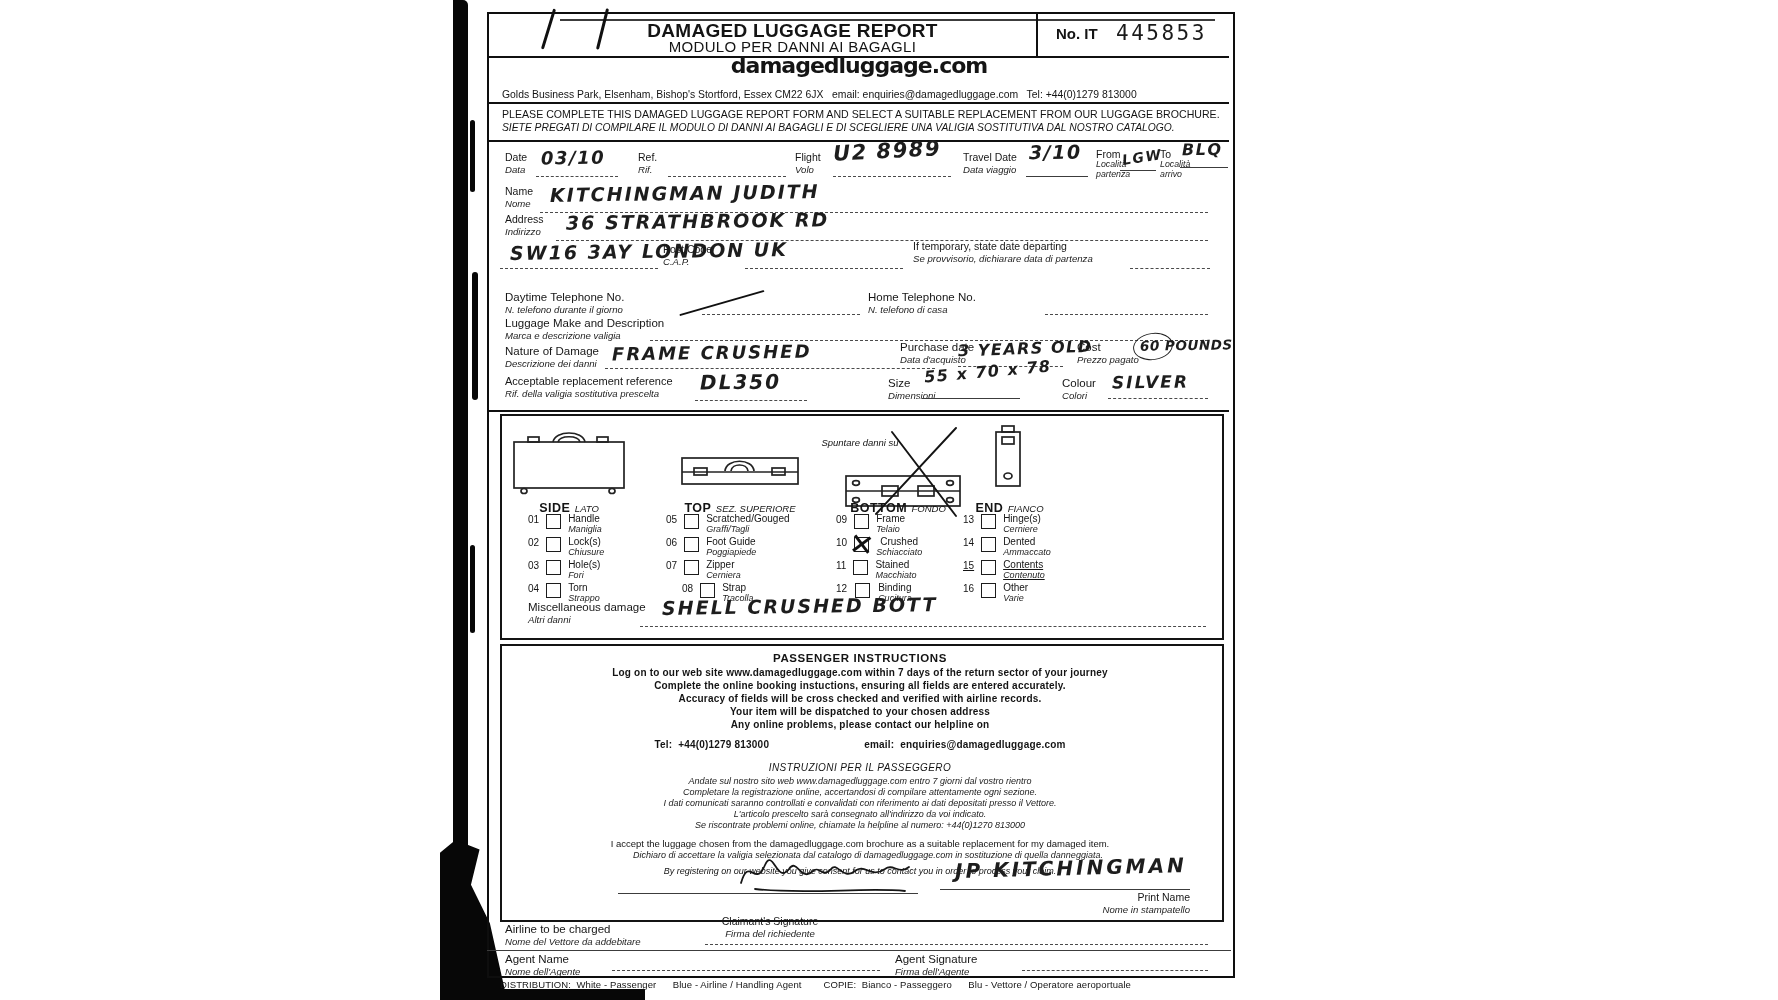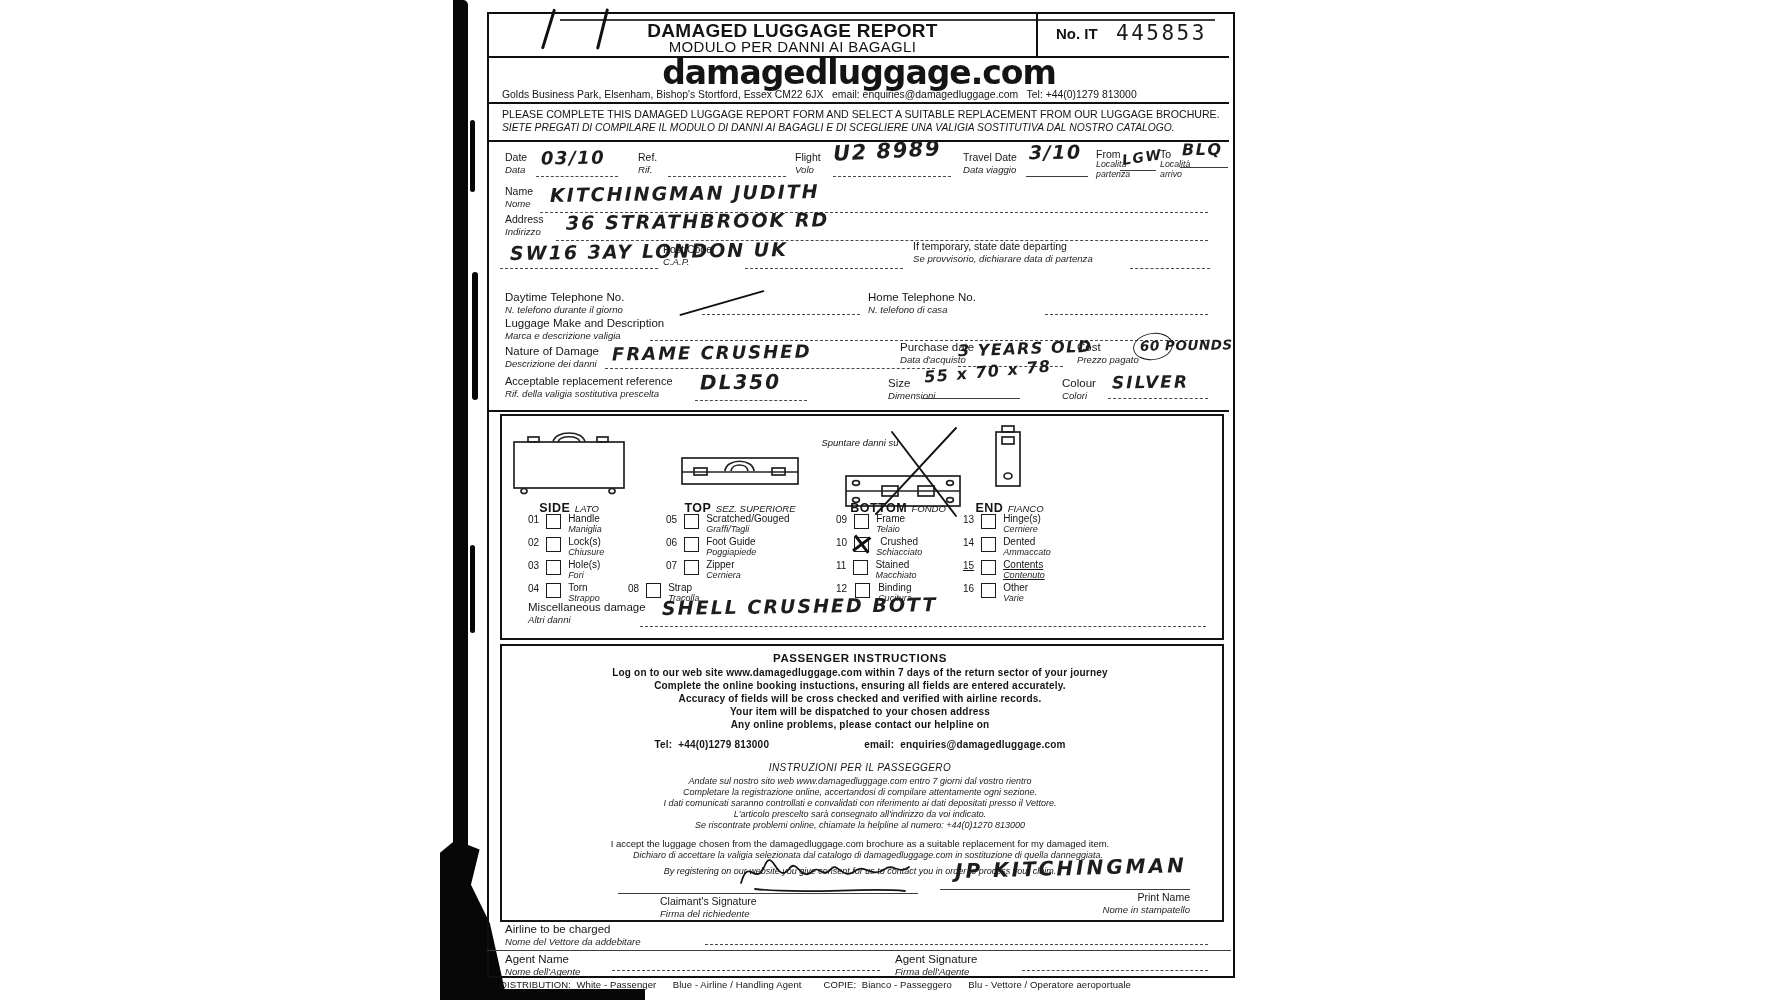--- a/index.html
+++ b/index.html
@@ -60,21 +60,21 @@
   <div class="rule" style="left:560px;top:19px;width:655px;border-bottom-width:2px;"></div>
   <div class="pen" style="left:547px;top:8px;width:3px;height:42px;transform:rotate(17deg);"></div>
   <div class="pen" style="left:601px;top:8px;width:3px;height:42px;transform:rotate(14deg);"></div>
   <div class="abs" style="left:625px;top:20px;width:335px;text-align:center;font-size:19px;font-weight:800;letter-spacing:0.3px;white-space:nowrap;">DAMAGED LUGGAGE REPORT</div>
   <div class="abs" style="left:625px;top:38px;width:335px;text-align:center;font-size:15px;letter-spacing:0.3px;white-space:nowrap;">MODULO PER DANNI AI BAGAGLI</div>
   <div class="abs" style="left:1036px;top:12px;width:0;height:44px;border-left:2px solid #101010;"></div>
   <div class="abs" style="left:1056px;top:25px;font-size:15px;font-weight:800;">No. IT</div>
   <div class="abs" style="left:1116px;top:21px;font-size:21px;font-family:'DejaVu Sans Mono',monospace;letter-spacing:2.5px;color:#1a1a1a;">445853</div>
 
   <div class="sec" style="left:489px;top:56px;width:740px;height:46px;"></div>
-  <div class="abs" style="left:489px;top:53px;width:740px;text-align:center;font-size:33px;font-weight:900;letter-spacing:-1px;font-family:'DejaVu Sans',sans-serif;">damagedluggage.com</div>
+  <div class="abs" style="left:489px;top:53px;width:740px;text-align:center;font-size:22px;font-weight:900;letter-spacing:-1px;font-family:'DejaVu Sans',sans-serif;">damagedluggage.com</div>
   <div class="abs" style="left:502px;top:89px;font-size:10.4px;white-space:pre;letter-spacing:0;">Golds Business Park, Elsenham, Bishop's Stortford, Essex CM22 6JX   email: enquiries@damagedluggage.com   Tel: +44(0)1279 813000</div>
 
   <div class="sec" style="left:489px;top:102px;width:740px;height:38px;"></div>
   <div class="abs" style="left:502px;top:108px;font-size:10.6px;white-space:nowrap;">PLEASE COMPLETE THIS DAMAGED LUGGAGE REPORT FORM AND SELECT A SUITABLE REPLACEMENT FROM OUR LUGGAGE BROCHURE.</div>
   <div class="abs" style="left:502px;top:122px;font-size:10.3px;font-style:italic;white-space:nowrap;">SIETE PREGATI DI COMPILARE IL MODULO DI DANNI AI BAGAGLI E DI SCEGLIERE UNA VALIGIA SOSTITUTIVA DAL NOSTRO CATALOGO.</div>
 
   <div class="sec" style="left:489px;top:140px;width:740px;height:270px;"></div>
 
   <div class="lab" style="left:505px;top:152px;">
     <span>Date</span>
@@ -325,21 +325,21 @@
       </span>
   </div>
   <div class="ditem" style="left:666px;top:559px;">
     <span class="dnum">07</span>
     <span class="cb"></span>
     <span class="dlab">
         <span class="den">Zipper</span>
         <span class="dit">Cerniera</span>
       </span>
   </div>
-  <div class="ditem" style="left:628px;top:582px;">
+  <div class="ditem" style="left:682px;top:582px;">
     <span class="dnum">08</span>
     <span class="cb"></span>
     <span class="dlab">
         <span class="den">Strap</span>
         <span class="dit">Tracolla</span>
       </span>
   </div>
 
   <div class="ditem" style="left:836px;top:513px;">
     <span class="dnum">09</span>
@@ -436,21 +436,21 @@
   <div class="cline iit" style="top:850px;padding-left:8px;">Dichiaro di accettare la valigia selezionata dal catalogo di damagedluggage.com in sostituzione di quella danneggiata.</div>
   <div class="cline" style="top:866px;font-size:9px;font-style:italic;">By registering on our website you give consent for us to contact you in order to process your claim.</div>
 
   <svg class="abs" style="left:735px;top:845px;" width="180" height="50" viewBox="0 0 180 50">
     <g fill="none" stroke="#161616" stroke-width="1.8" stroke-linecap="round">
       <path d="M6,38 C14,10 20,44 30,20 C38,2 42,40 54,24 C62,12 66,38 78,26 C84,20 88,34 96,24 C102,16 108,36 120,26 C130,18 136,34 150,24 C158,18 164,30 174,22"></path>
       <path d="M20,44 C70,50 130,42 170,46"></path>
     </g>
   </svg>
   <div class="rule" style="left:618px;top:893px;width:300px;"></div>
-  <div class="lab" style="left:660px;top:896px;width:220px;">
+  <div class="lab" style="left:660px;top:916px;width:220px;text-align:center;">
     <span>Claimant's Signature</span>
     <span class="it">Firma del richiedente</span>
   </div>
   <div class="hw" style="left:955px;top:856px;font-size:20px;letter-spacing:3px;transform:rotate(-1.5deg);">JP KITCHINGMAN</div>
   <div class="rule" style="left:940px;top:889px;width:250px;"></div>
   <div class="lab" style="left:1020px;top:892px;width:170px;text-align:right;">
     <span>Print Name</span>
     <span class="it">Nome in stampatello</span>
   </div>
 

